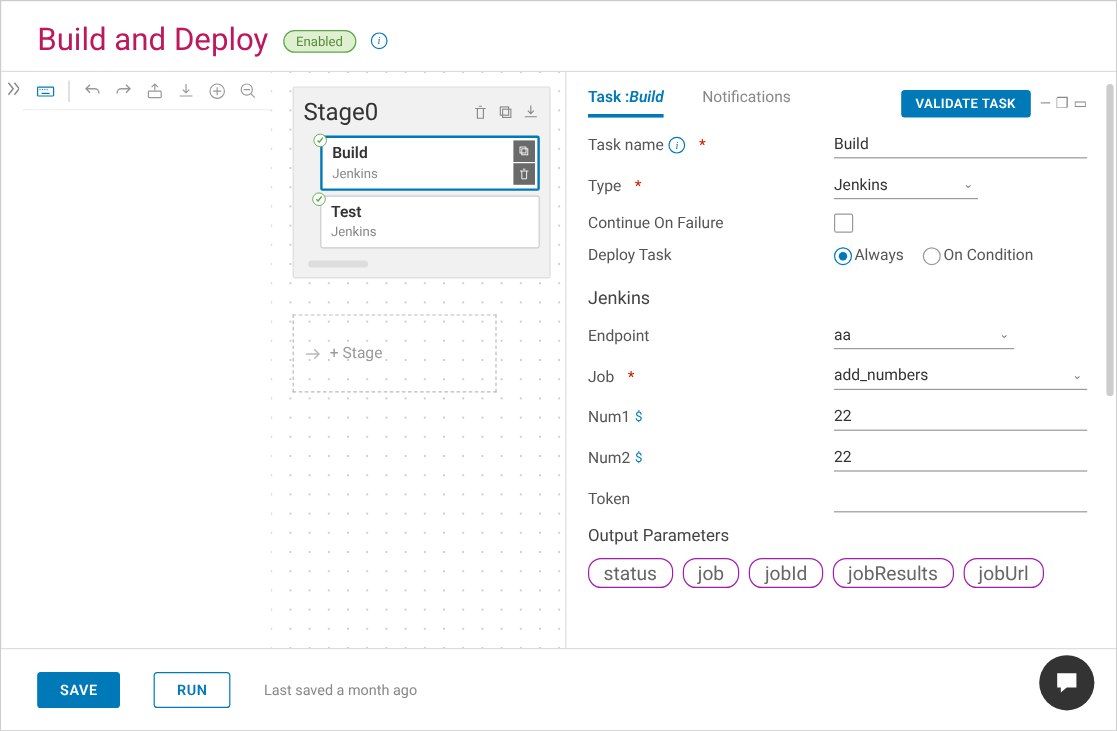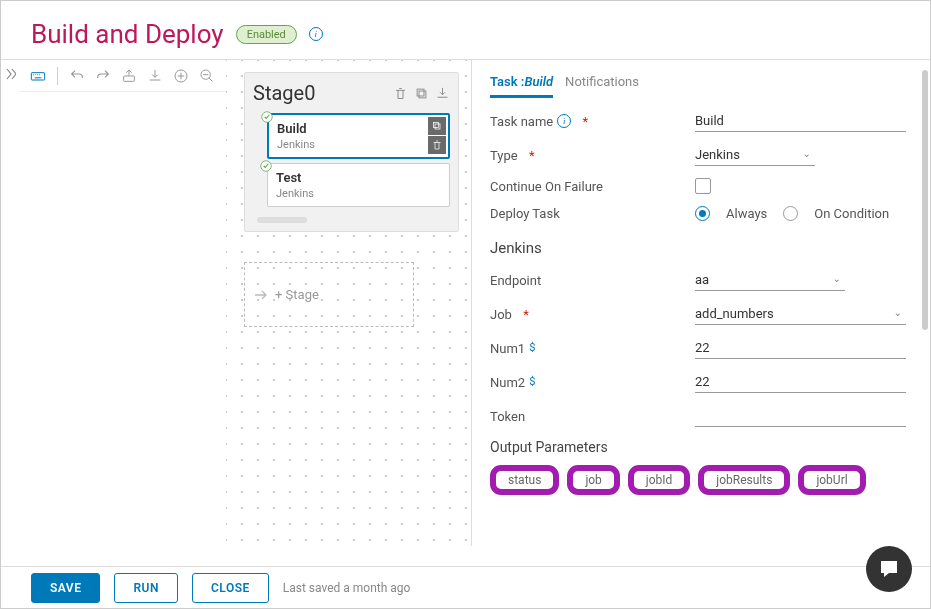--- a/index.html
+++ b/index.html
@@ -29,50 +29,50 @@
 .task-side-actions{position:absolute;right:2px;top:2px;display:flex;flex-direction:column;gap:1px}
 .task-side-actions div{width:18px;height:18px;background:#6a6a6a;display:flex;align-items:center;justify-content:center;cursor:pointer}
 .task-side-actions svg{width:12px;height:12px;stroke:#fff;fill:none}
 .add-parallel{border:1px dashed #bbb;background:#f7f7f7;padding:8px;margin-left:14px;font-size:12px;color:#888}
 .stage-scrollbar{height:6px;background:#ddd;border-radius:3px;width:50px;margin-top:10px;margin-left:4px}
 .add-stage{border:1px dashed #bbb;padding:24px 10px;width:170px;margin-top:30px;margin-left:6px;display:flex;align-items:center;gap:6px;color:#999;font-size:13px}
 .arrow{color:#bbb}
 .panel{flex:1;padding:14px 24px 14px 18px;overflow-y:auto;position:relative}
 .panel-scrollbar{position:absolute;right:2px;top:10px;width:6px;height:260px;background:#ccc;border-radius:3px}
 .panel-top{display:flex;justify-content:space-between;align-items:center;margin-bottom:8px}
-.tabs{display:flex;gap:12px}
+.tabs{display:flex;gap:32px}
 .tab{font-size:13px;color:#888;padding-bottom:6px;cursor:pointer}
 .tab.active{color:#0079b8;border-bottom:3px solid #0079b8;font-weight:600}
 .tab-italic{font-style:italic}
 .panel-actions{display:flex;gap:8px;align-items:center}
 .validate-btn{background:#0079b8;color:#fff;border:none;padding:5px 12px;font-size:11px;font-weight:600;border-radius:3px;cursor:pointer;letter-spacing:.3px}
 .window-icons{display:flex;gap:4px;color:#888}
 .window-icons span{cursor:pointer;font-size:12px}
 .form-row{display:flex;align-items:center;margin:12px 0;font-size:13px}
 .form-label{flex:0 0 205px;color:#555;display:flex;align-items:flex-start;gap:4px}
 .req{color:#c92100}
 .dollar{color:#0079b8;font-size:11px}
 .form-field{flex:1}
 .text-input{width:100%;border:none;border-bottom:1px solid #999;padding:3px 0;font-size:13px;color:#333;outline:none;background:transparent}
 .select-wrap{position:relative;display:inline-block}
 .select-wrap.short{width:120px}
 .select-wrap.med{width:150px}
 .select-wrap.full{width:100%}
 .select-caret{position:absolute;right:4px;top:4px;pointer-events:none;color:#888;font-size:10px}
 .checkbox{width:16px;height:16px;border:1px solid #999;border-radius:2px;cursor:pointer;background:#fff}
 .radio-group{display:flex;gap:16px;align-items:center}
-.radio{display:flex;align-items:flex-end;gap:16px;font-size:13px;color:#555;cursor:pointer}
+.radio{display:flex;align-items:flex-end;gap:2px;font-size:13px;color:#555;cursor:pointer}
 .radio-circle{width:15px;height:15px;border:1px solid #999;border-radius:50%;display:flex;align-items:center;justify-content:center}
 .radio-circle.checked{border-color:#0079b8}
 .radio-dot{width:7px;height:7px;background:#0079b8;border-radius:50%}
 .section-title{font-size:15px;color:#444;margin-top:18px;margin-bottom:6px}
 .output-title{font-size:14px;color:#444;margin-top:12px;margin-bottom:10px}
 .pills{display:flex;gap:8px;flex-wrap:wrap}
-.pill{border:6px solid #a21caf;border-radius:11px;padding:2px 12px;font-size:12px;color:#666;cursor:pointer}
-.footer{position:absolute;bottom:0;left:0;right:0;height:42px;border-top:1px solid #ddd;display:flex;align-items:center;padding:0 30px;gap:14px;background:#fff}
+.pill{border:1px solid #a21caf;border-radius:11px;padding:2px 12px;font-size:16px;color:#666;cursor:pointer}
+.footer{position:absolute;bottom:0;left:0;right:0;height:68px;border-top:1px solid #ddd;display:flex;align-items:center;padding:0 30px;gap:28px;background:#fff}
 .btn{padding:7px 18px;font-size:12px;font-weight:600;border-radius:3px;cursor:pointer;letter-spacing:.5px}
 .btn-primary{background:#0079b8;color:#fff;border:1px solid #0079b8}
 .btn-secondary{background:#fff;color:#0079b8;border:1px solid #0079b8}
 .last-saved{font-size:12px;color:#888}
 .chat-bubble{position:absolute;bottom:16px;right:18px;width:46px;height:46px;background:#333;border-radius:50%;display:flex;align-items:center;justify-content:center;cursor:pointer}
 .chat-bubble svg{width:24px;height:24px;fill:#fff}
 .green-check{width:12px;height:12px}
 .stage-next{position:absolute;right:-48px;top:40px;width:24px;height:100px;display:flex;flex-direction:column;justify-content:space-between;align-items:center}
 </style>
 </head>
@@ -210,20 +210,28 @@
     </div>
   </div>
 
   <div class="panel">
     <div class="panel-scrollbar"></div>
     <div class="panel-top">
       <div class="tabs">
         <div class="tab active"><span>Task :</span><span class="tab-italic">Build</span></div>
         <div class="tab">Notifications</div>
       </div>
+      <div class="panel-actions">
+        <button class="validate-btn">VALIDATE TASK</button>
+        <div class="window-icons">
+          <span>—</span>
+          <span>❐</span>
+          <span>▭</span>
+        </div>
+      </div>
     </div>
 
     <div class="form-row">
       <div class="form-label"><span>Task name</span> <span class="info-icon">i</span>&nbsp;<span class="req">*</span></div>
       <div class="form-field"><input class="text-input" value="Build" style=""></div>
     </div>
 
     <div class="form-row">
       <div class="form-label"><span>Type</span>&nbsp;<span class="req">*</span></div>
       <div class="form-field"><div class="select-wrap short"><input class="text-input" value="Jenkins" style=""><span class="select-caret">⌄</span></div></div>
@@ -302,21 +310,20 @@
       <span class="pill">jobId</span>
       <span class="pill">jobResults</span>
       <span class="pill">jobUrl</span>
     </div>
   </div>
 </div>
 
 <div class="footer">
   <button class="btn btn-primary">SAVE</button>
   <button class="btn btn-secondary">RUN</button>
-  <button class="btn btn-secondary">CLOSE</button>
   <span class="last-saved">Last saved a month ago</span>
 </div>
 
 <div class="chat-bubble">
   <svg viewBox="0 0 24 24">
       <path d="M4 4h16v12H12l-5 4v-4H4z"></path>
     </svg>
 </div>
 
 </body></html>

